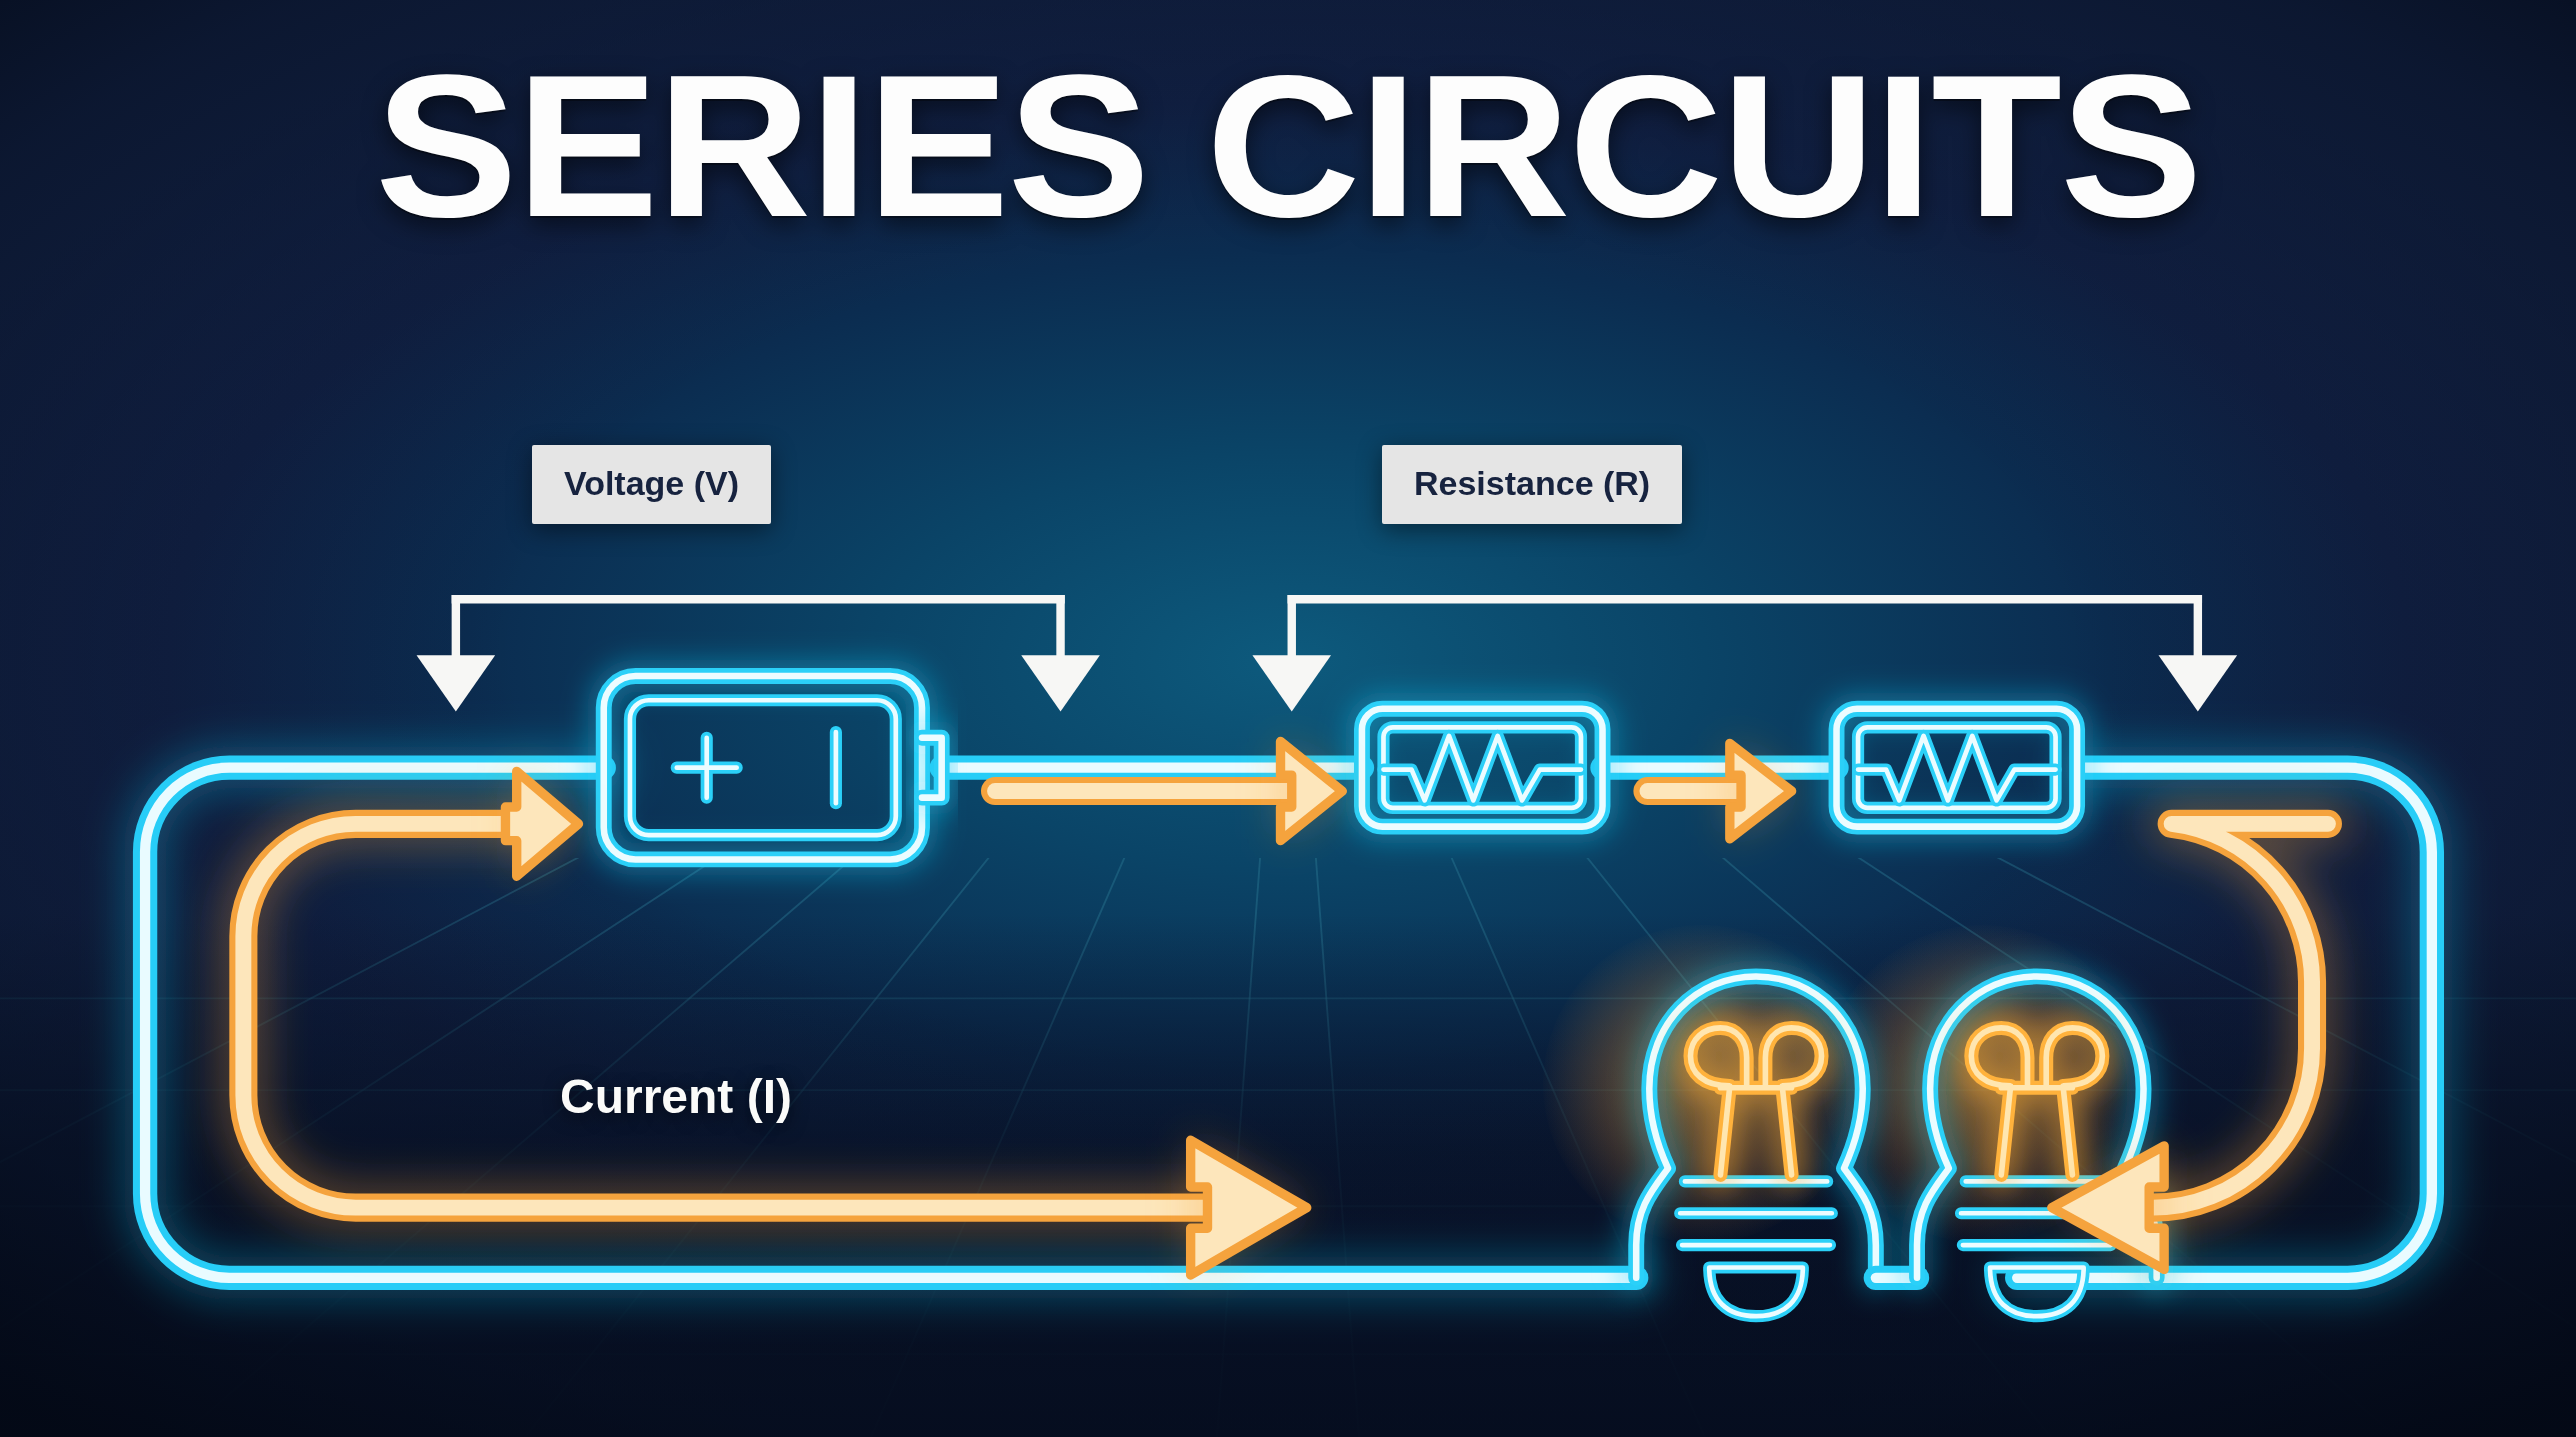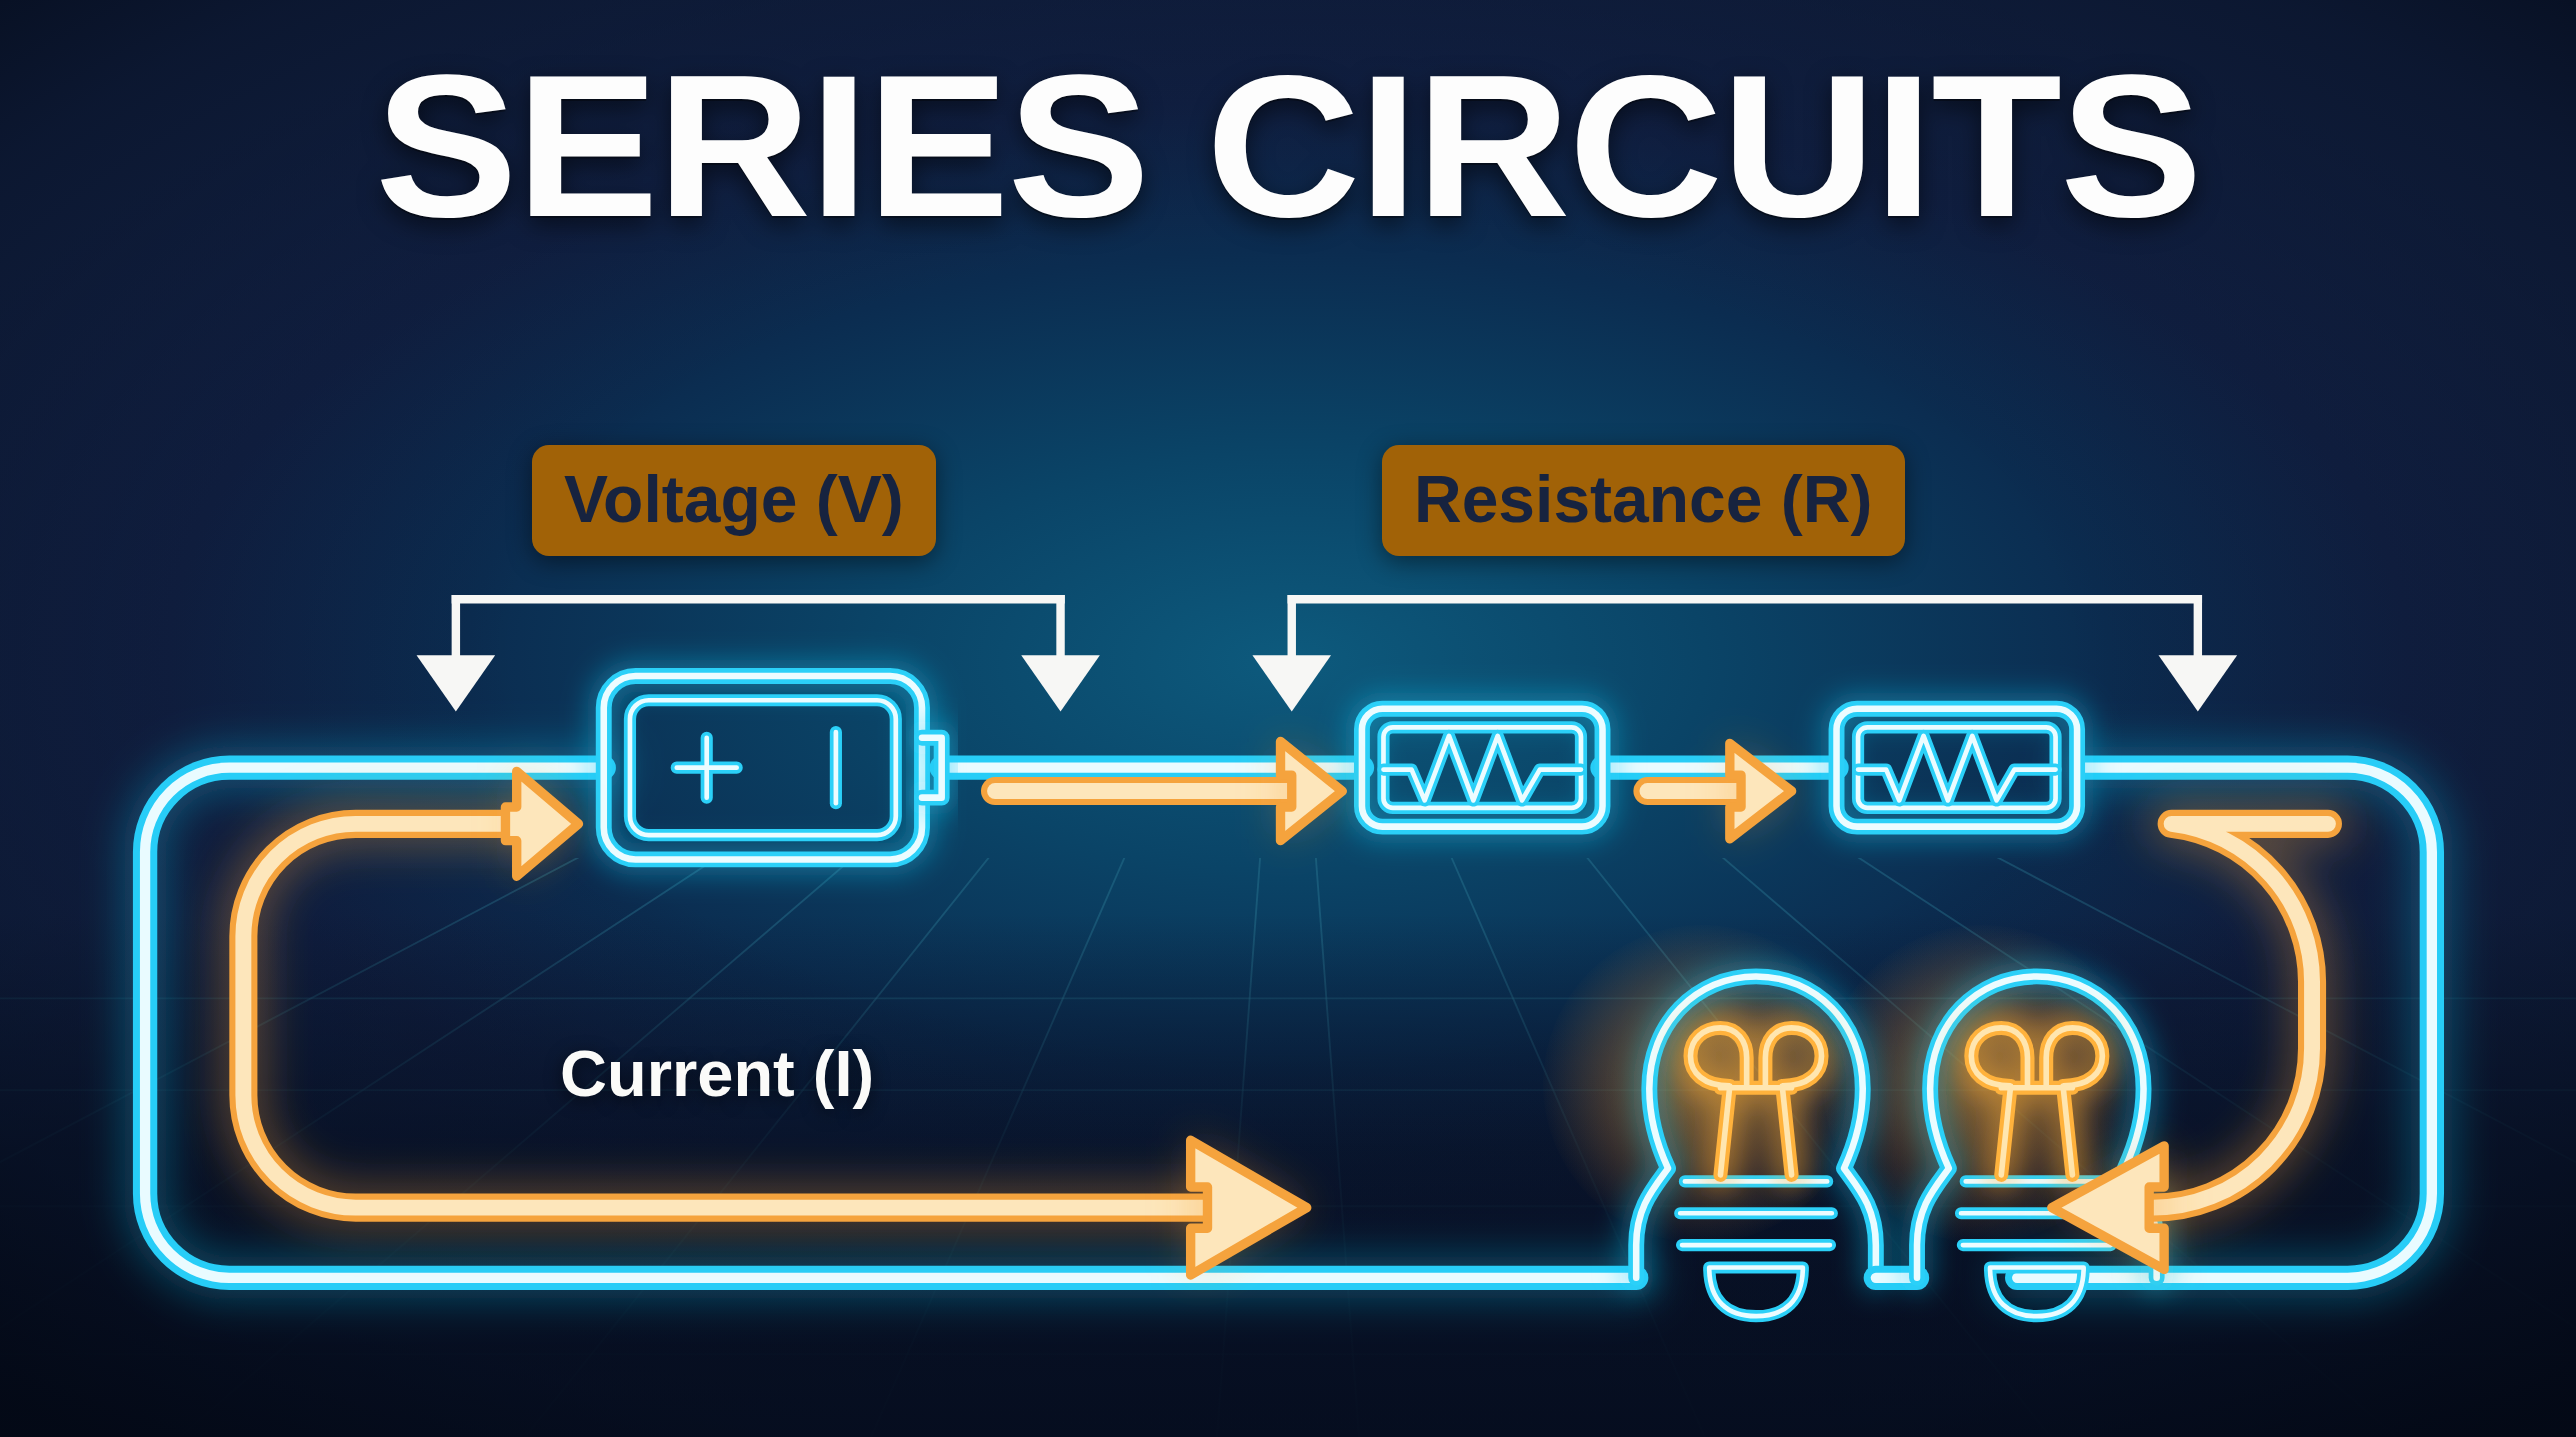--- a/index.html
+++ b/index.html
@@ -44,25 +44,25 @@
     letter-spacing:-1.9px;
     transform:scaleX(1.06);
     text-shadow:0 7.5px 24px rgba(0,0,0,.55), 0 1.9px 0 rgba(0,0,0,.35);
     white-space:nowrap;
     user-select:none;
   }
 
   
   .pill{
     position:absolute;
-    background:#a16207;
-    border-radius:17px;
+    background:#e5e5e5;
+    border-radius:2px;
     color:#17233f;
     font-weight:bold;
-    font-size:66px;
+    font-size:34px;
     line-height:1;
     padding:20.6px 32px 24px 32px;
     box-shadow:0 5.6px 24px rgba(0,0,0,.45);
     white-space:nowrap;
   }
   #pill-voltage{left:532px;top:445px;}
   #pill-resist{left:1382px;top:445px;}
 
   
   .layer{position:absolute;inset:0;}
@@ -360,16 +360,16 @@
       </g>
     </svg>
   </div>
 
   <div class="title">SERIES CIRCUITS</div>
 
   <div class="pill" id="pill-voltage">Voltage (V)</div>
 
   <div class="pill" id="pill-resist">Resistance (R)</div>
 
-  <div style="position:absolute;left:560px;top:1041px;color:#fbfbf9;font-size:65px;font-weight:bold;line-height:1;white-space:nowrap;text-shadow:0 3.7px 17px rgba(0,0,0,.6);">Current (I)</div>
+  <div style="position:absolute;left:560px;top:1073px;color:#fbfbf9;font-size:48px;font-weight:bold;line-height:1;white-space:nowrap;text-shadow:0 3.7px 17px rgba(0,0,0,.6);">Current (I)</div>
 
 </div>
 
 
 </body></html>

